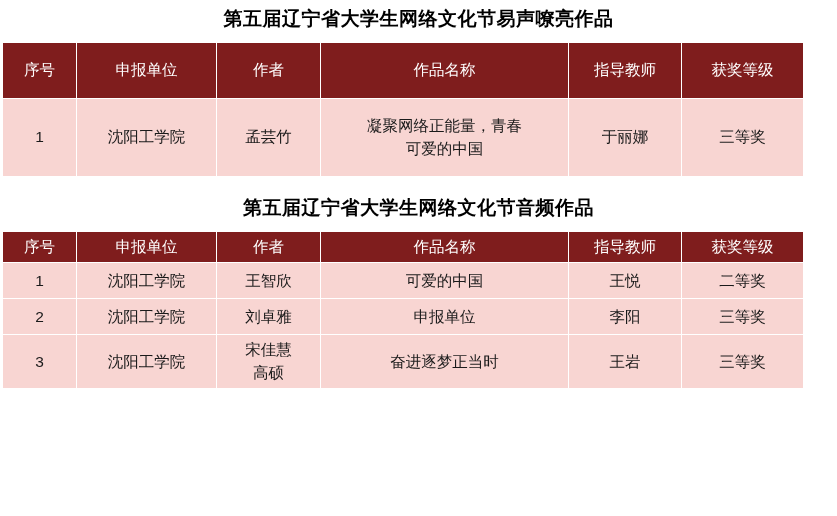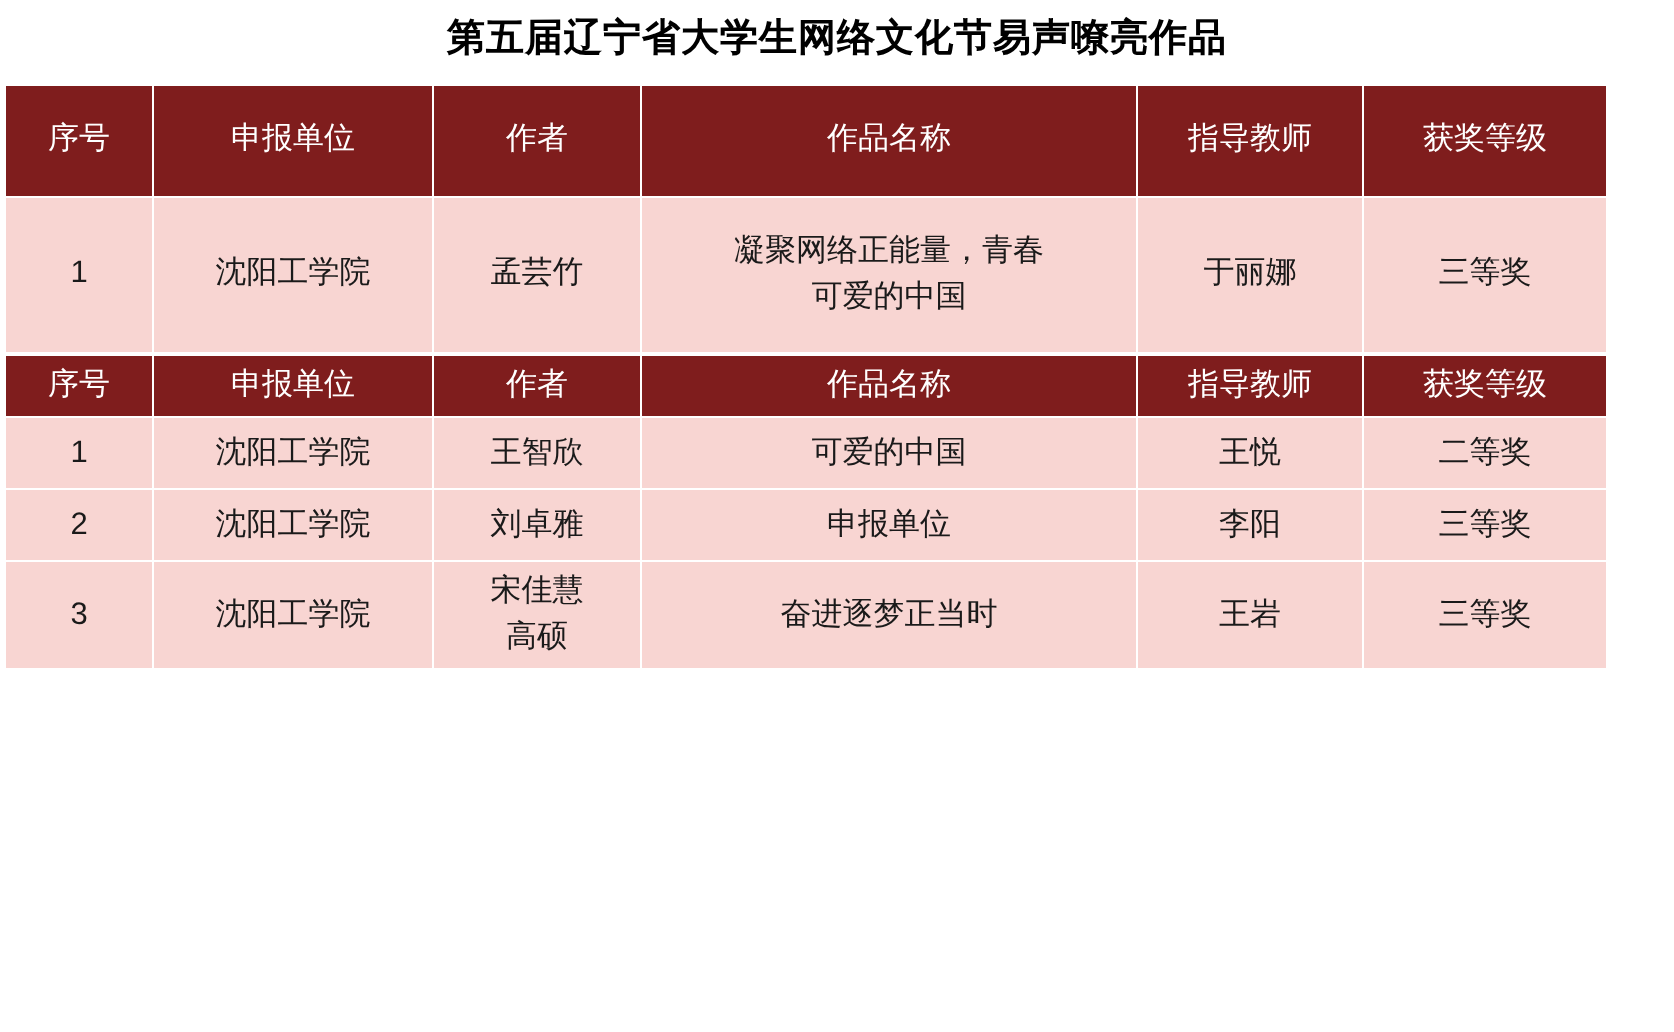--- a/index.html
+++ b/index.html
@@ -117,20 +117,21 @@
             </span>
           </td>
           <td class="cell-teacher">于丽娜</td>
           <td class="cell-award">三等奖</td>
         </tr>
       </tbody>
     </table>
   </div>
 
   <div class="section">
+    <div class="doc-title title-2">第五届辽宁省大学生网络文化节音频作品</div>
 
     <table class="t2">
       <thead>
         <tr>
           <th class="cell-idx">序号</th>
           <th class="cell-unit">申报单位</th>
           <th class="cell-author">作者</th>
           <th class="cell-work">作品名称</th>
           <th class="cell-teacher">指导教师</th>
           <th class="cell-award">获奖等级</th>

